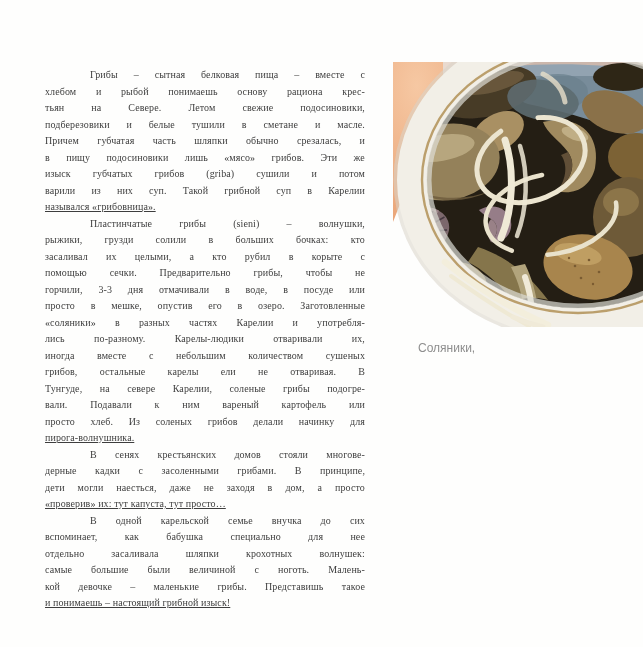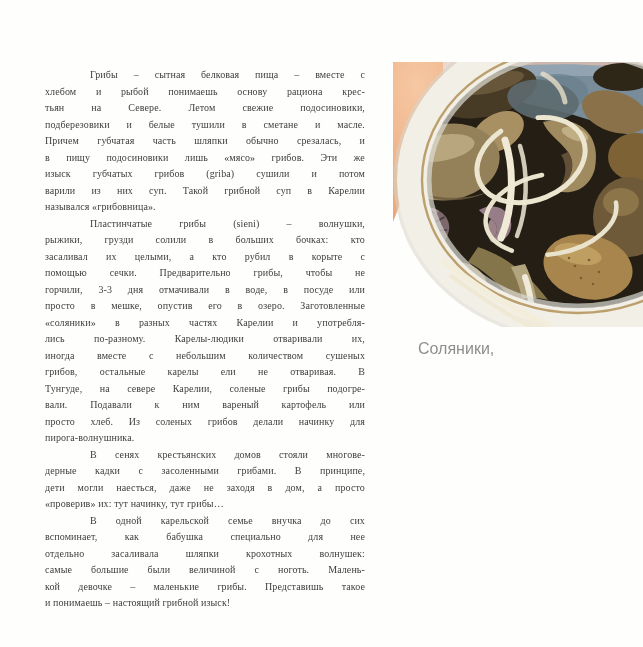--- a/index.html
+++ b/index.html
@@ -17,28 +17,28 @@
   .text-col{
     position:absolute;left:45px;top:67px;width:320px;
     color:#3e3e3e;font-size:10px;letter-spacing:0.1px;
   }
   .tl{
     display:flex;justify-content:space-between;
     height:16.5px;line-height:16.5px;overflow:hidden;
   }
   .tl span{white-space:pre;}
   .tl.ind{padding-left:45px;}
-  .tl.last{display:block;white-space:pre;}
+  .tl.last{display:block;white-space:pre;text-decoration:underline;}
   
   figure.photo-fig{position:absolute;left:393px;top:62px;width:250px;margin:0;padding:0;}
   figure.photo-fig svg{display:block;}
   figcaption{
     margin:14px 0 0 25px;
     font-family:"Liberation Sans", sans-serif;
-    font-size:16px;line-height:15px;color:#8e8e8e;
+    font-size:12px;line-height:15px;color:#8e8e8e;
   }
 </style>
 </head>
 <body>
 
 <div class="page">
 
   <section class="text-col" id="text-col">
       <div class="tl ind">
         <span>Грибы</span>
@@ -257,21 +257,21 @@
         <span>могли</span>
         <span>наесться,</span>
         <span>даже</span>
         <span>не</span>
         <span>заходя</span>
         <span>в</span>
         <span>дом,</span>
         <span>а</span>
         <span>просто</span>
       </div>
-      <div class="tl last">«проверив» их: тут начинку, тут грибы…</div>
+      <div class="tl last">«проверив» их: тут капуста, тут просто…</div>
       <div class="tl ind">
         <span>В</span>
         <span>одной</span>
         <span>карельской</span>
         <span>семье</span>
         <span>внучка</span>
         <span>до</span>
         <span>сих</span>
       </div>
       <div class="tl">

